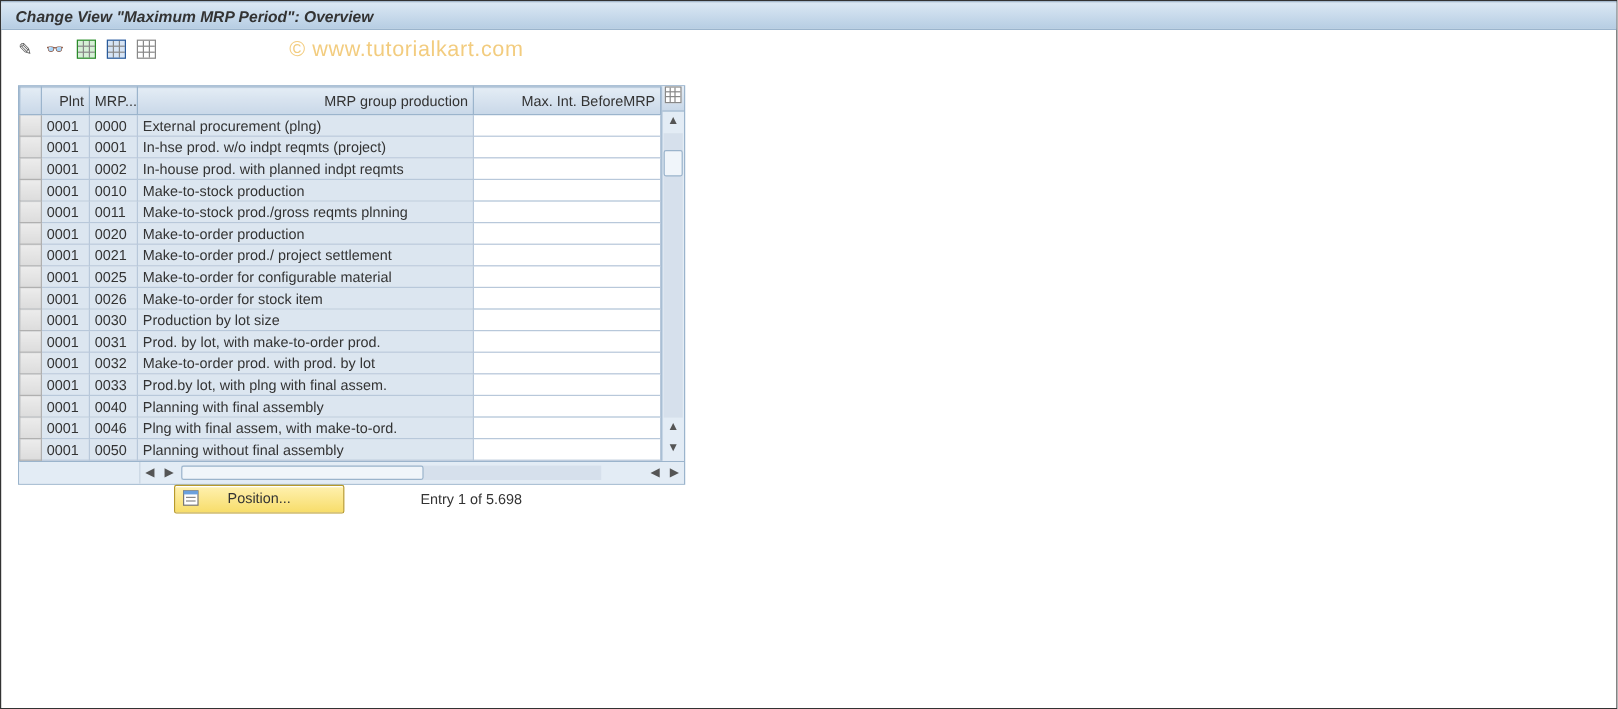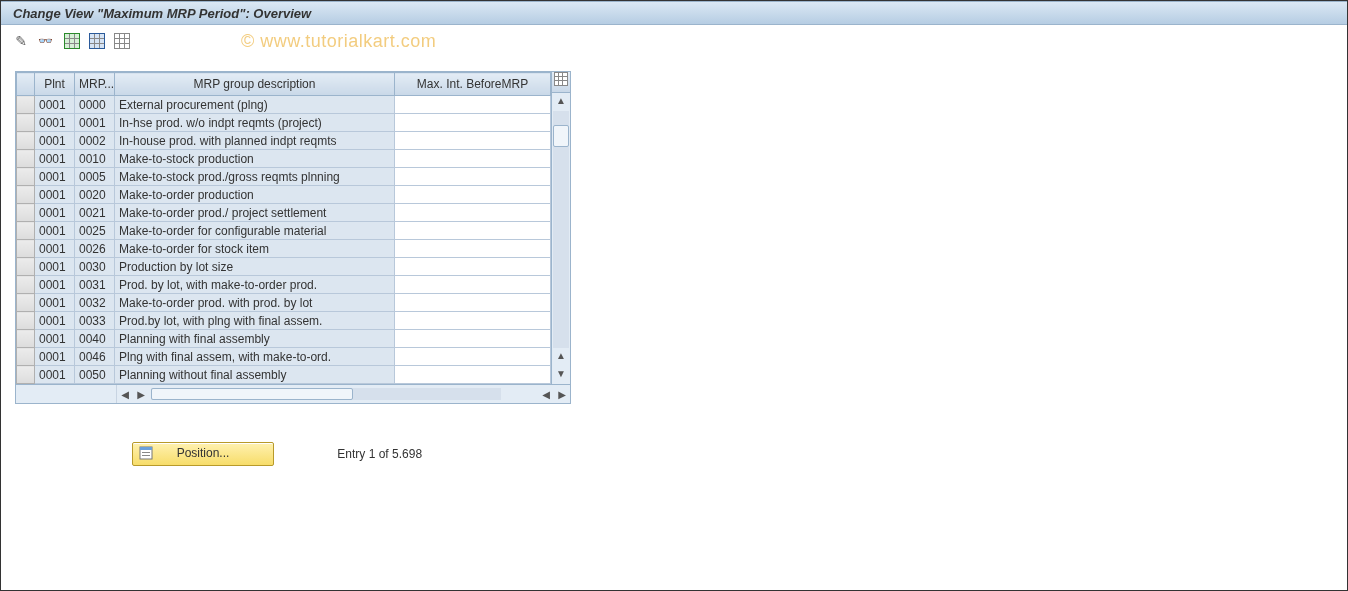--- a/index.html
+++ b/index.html
@@ -84,21 +84,21 @@
   }
   .col-sel { width:18px; }
   .col-plnt{ width:40px; }
   .col-mrp { width:40px; }
   .col-desc{ width:280px; }
   .col-max { width:156px; }
   .grid th {
     background: linear-gradient(to bottom, #e3ecf5, #c9d8e8);
     border: 1px solid #9bb4cc;
     font-weight: normal;
-    text-align: center;
+    text-align: right;
     padding: 2px 4px;
     height: 18px;
     color: #333;
     white-space: nowrap;
     overflow: hidden;
   }
   .grid td {
     border: 1px solid #b8c8da;
     padding: 1px 4px;
     height: 18px;
@@ -152,22 +152,21 @@
     display:flex;
     align-items:center;
   }
   .hscroll .spacer{ width:100px; height:100%; border-right:1px solid #c8d4e2;}
   .hscroll .arrow{ width:16px; text-align:center; font-size:10px; color:#555; cursor:pointer;}
   .hscroll .track{ flex:0 0 350px; height:12px; background:#d6e0ec; position:relative; margin:0 2px;}
   .hscroll .thumb{ position:absolute; top:0; bottom:0; left:0; width:200px; background:#f0f5fa; border:1px solid #9bb4cc; border-radius:2px;}
   .hscroll .gap { flex:1; }
   
   .footer {
-    margin-top: 38px;
-    padding-left: 1px;
+    padding-left: 14px;
   }
   .pos-btn {
     display:inline-block;
     vertical-align:middle;
     margin-left:130px;
     width:140px;
     height:22px;
     background: linear-gradient(to bottom,#fff1b0,#f7dd6a);
     border:1px solid #b89a2a;
     border-radius:2px;
@@ -219,21 +218,21 @@
             <col class="col-plnt">
             <col class="col-mrp">
             <col class="col-desc">
             <col class="col-max">
         </colgroup>
         <thead>
           <tr>
             <th></th>
             <th>Plnt</th>
             <th>MRP...</th>
-            <th>MRP group description</th>
+            <th>MRP group production</th>
             <th>Max. Int. BeforeMRP</th>
           </tr>
         </thead>
         <tbody id="grid-body">
             <tr>
               <td class="sel"></td>
               <td class="ro">0001</td>
               <td class="ro">0000</td>
               <td class="ro">External procurement            (plng)</td>
               <td class="ed"><input class="cell" style=""></td>
@@ -255,21 +254,21 @@
             <tr>
               <td class="sel"></td>
               <td class="ro">0001</td>
               <td class="ro">0010</td>
               <td class="ro">Make-to-stock production</td>
               <td class="ed"><input class="cell" style=""></td>
             </tr>
             <tr>
               <td class="sel"></td>
               <td class="ro">0001</td>
-              <td class="ro">0005</td>
+              <td class="ro">0011</td>
               <td class="ro">Make-to-stock prod./gross reqmts plnning</td>
               <td class="ed"><input class="cell" style=""></td>
             </tr>
             <tr>
               <td class="sel"></td>
               <td class="ro">0001</td>
               <td class="ro">0020</td>
               <td class="ro">Make-to-order production</td>
               <td class="ed"><input class="cell" style=""></td>
             </tr>

